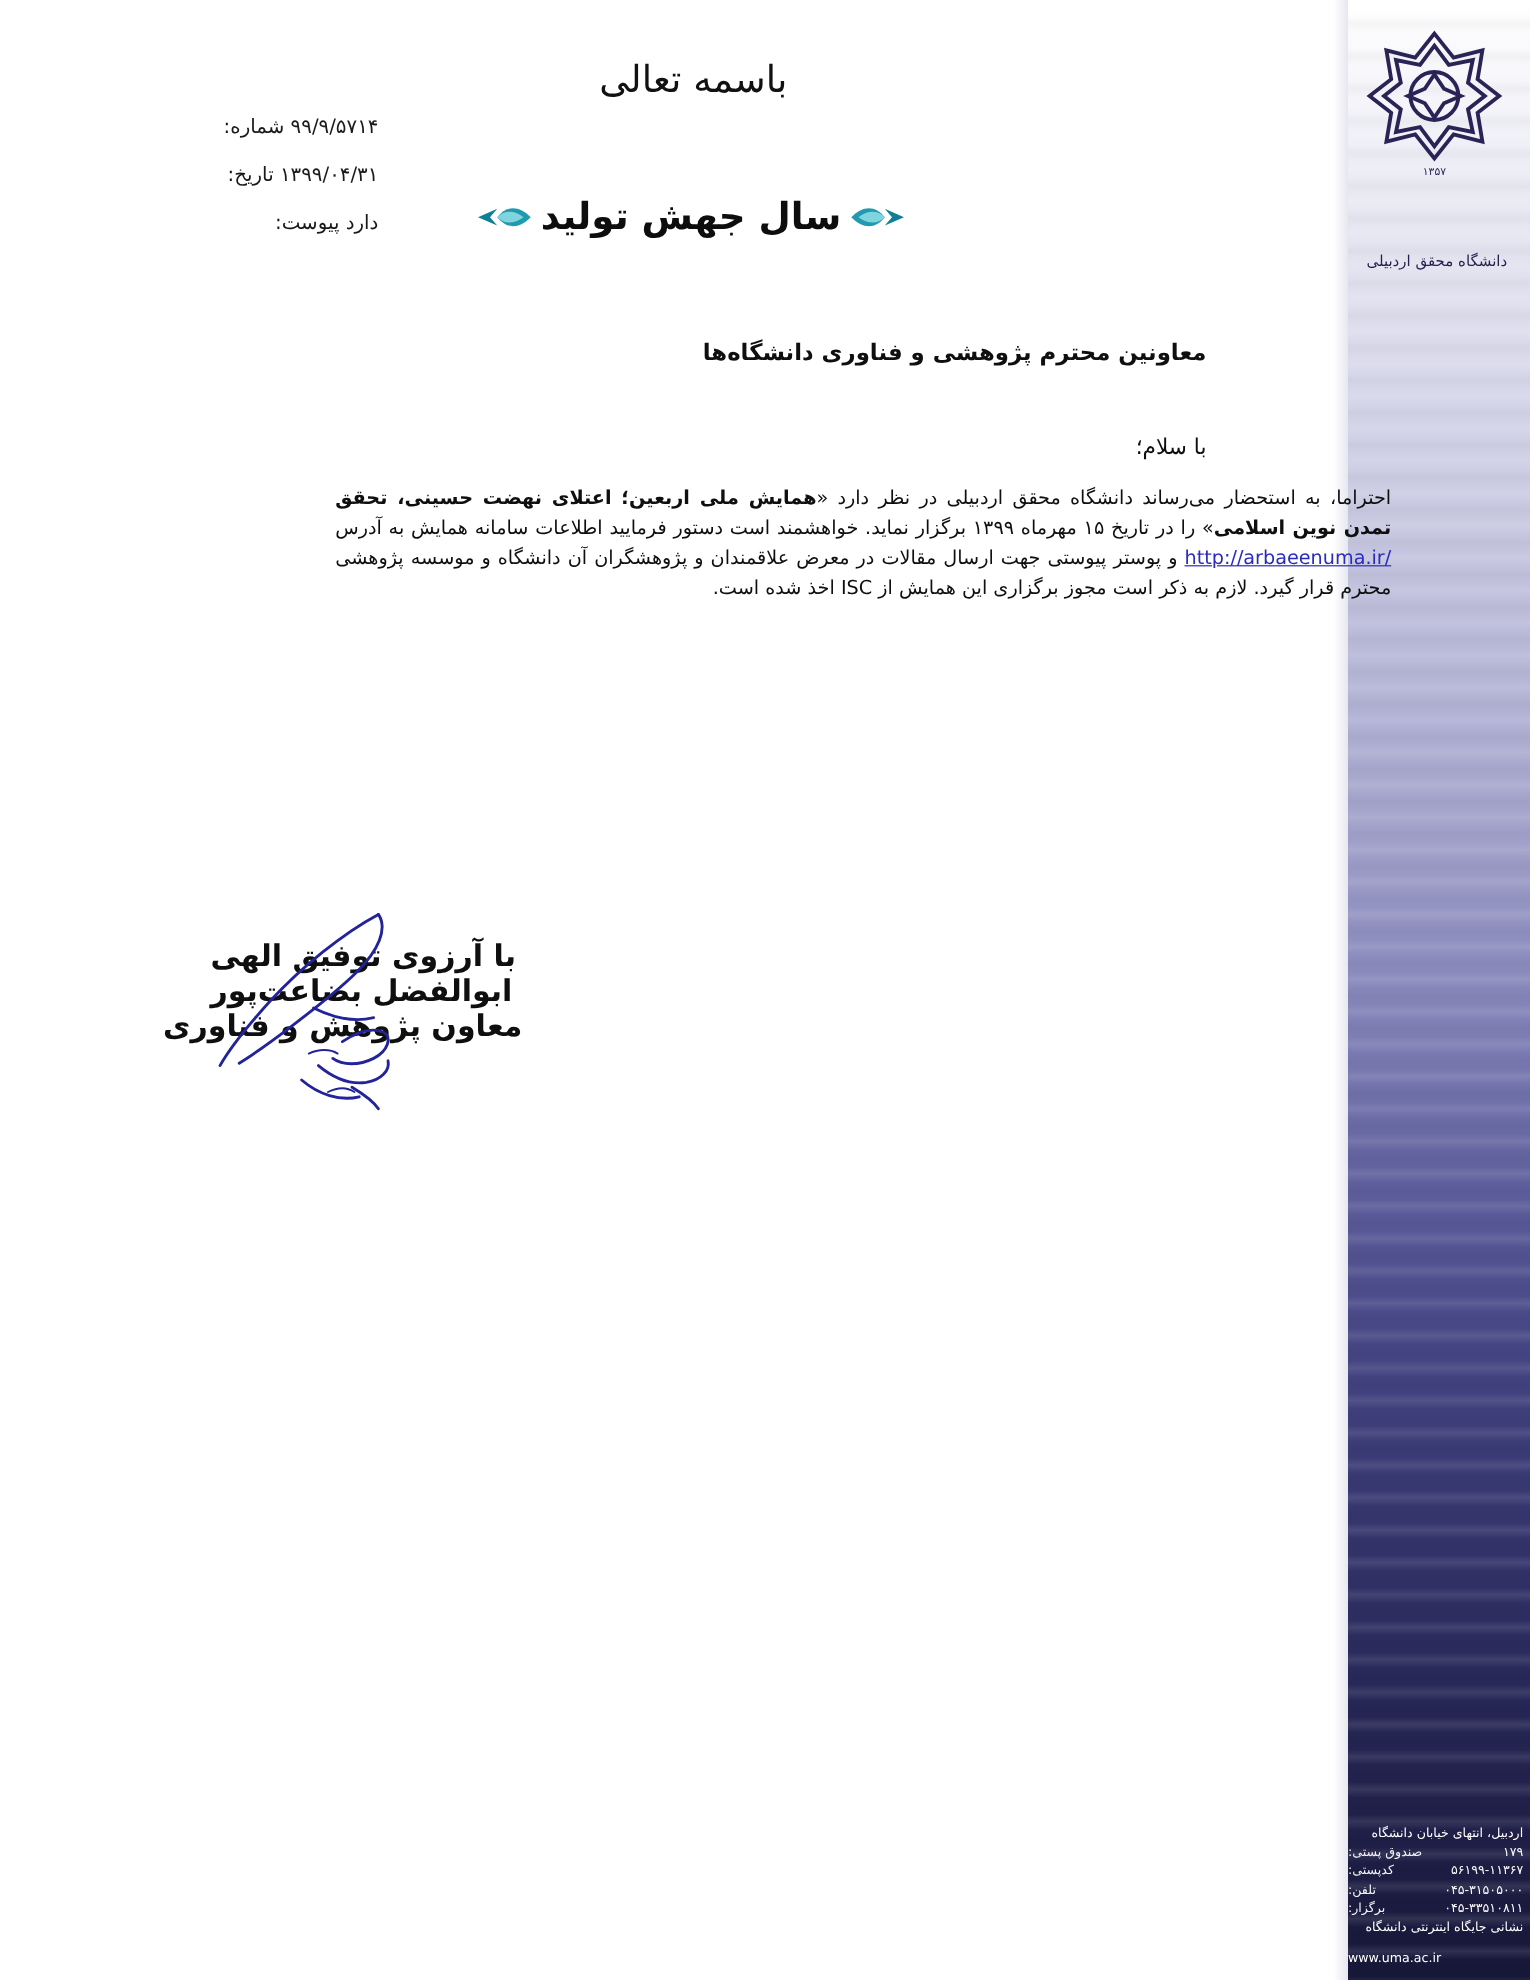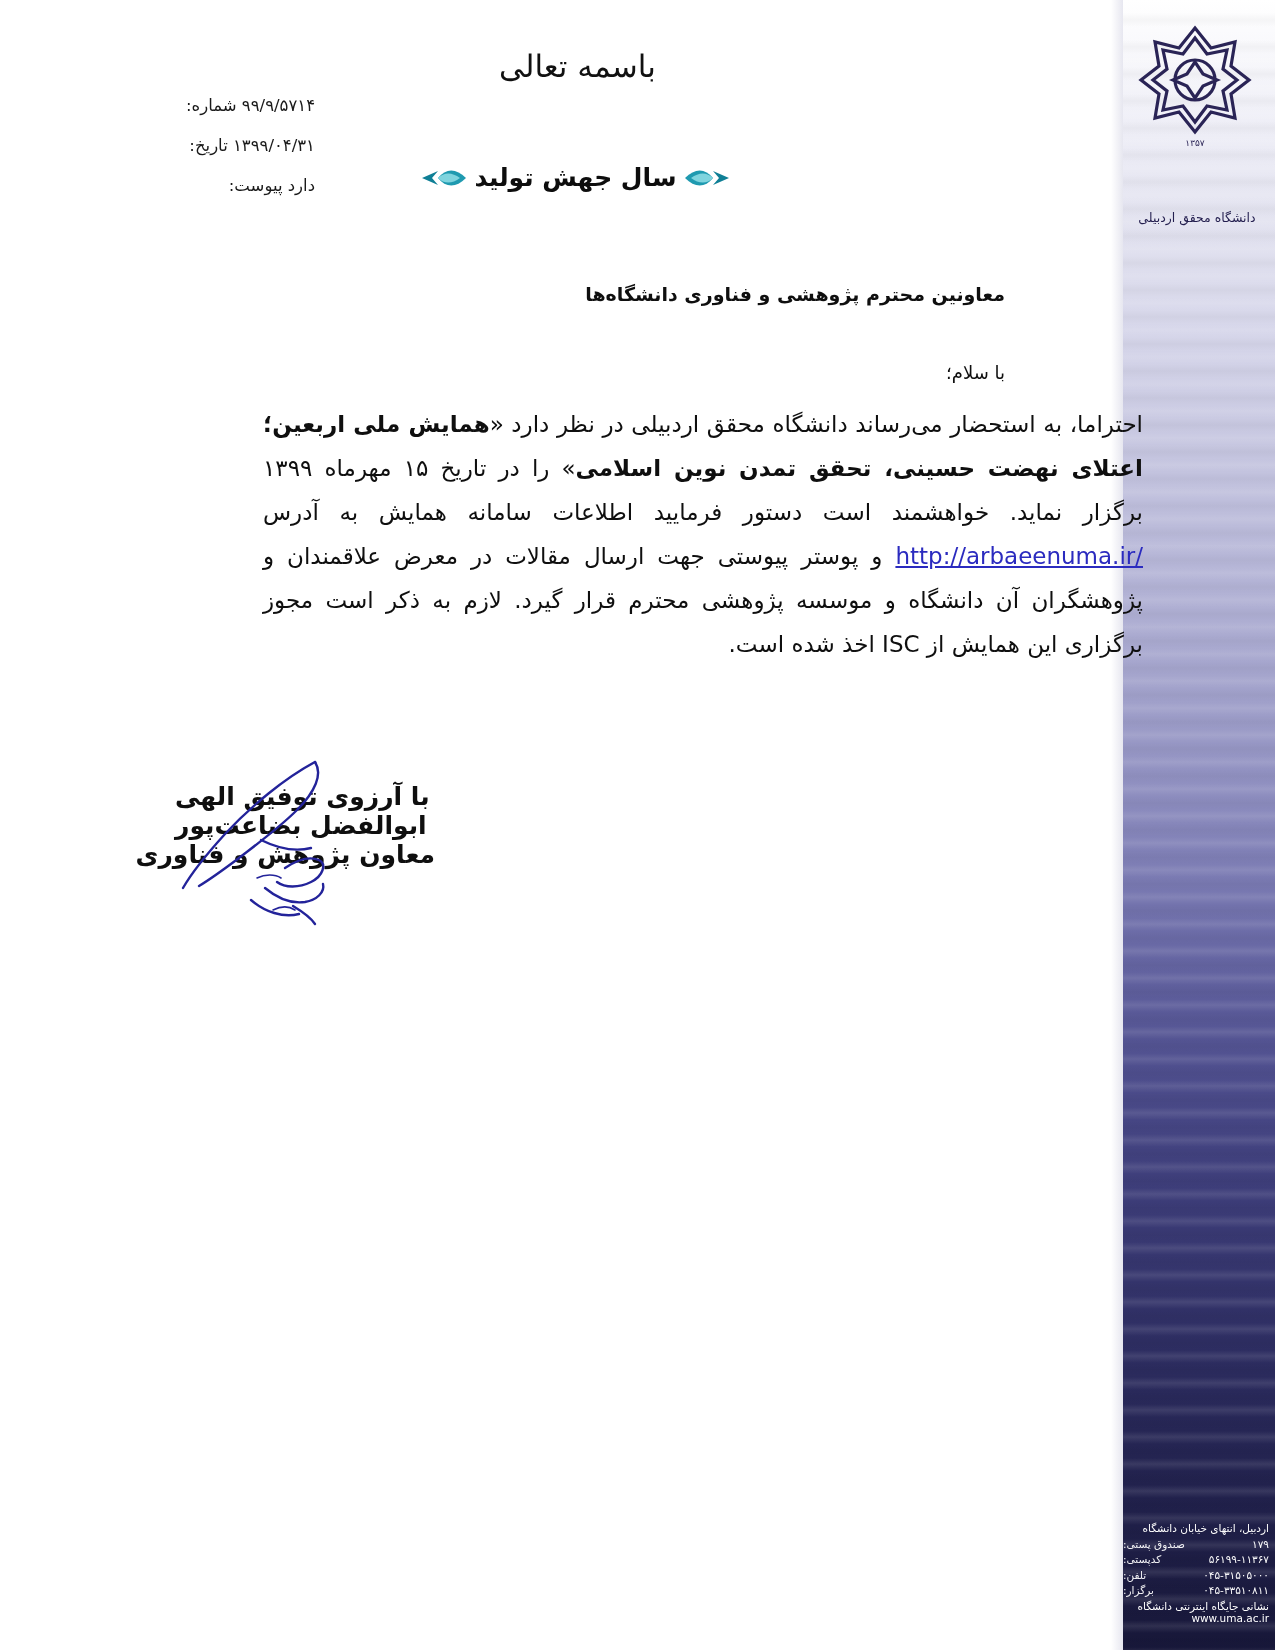--- a/index.html
+++ b/index.html
@@ -137,21 +137,21 @@
     top: 163px;
     right: 0; left: 0;
     text-align: center;
     transform: translateX(-62px);
     display: flex;
     align-items: center;
     justify-content: center;
     gap: 6px;
   }
   .slogan-text {
-    font-size: 25px;
+    font-size: 31px;
     font-weight: bold;
     color: #0d0d0d;
     letter-spacing: 0;
   }
   .orn {
     display: inline-block;
     width: 48px;
     height: 26px;
   }
 
@@ -171,26 +171,26 @@
     top: 362px;
     right: 270px;
     width: 740px;
     text-align: right;
     font-size: 18px;
     color: #0f0f0f;
   }
   .para {
     position: absolute;
     top: 402px;
-    right: 132px;
+    right: 116px;
     width: 880px;
     text-align: justify;
     text-align-last: right;
-    font-size: 23px;
-    line-height: 44px;
+    font-size: 16px;
+    line-height: 25px;
     color: #0f0f0f;
   }
   .para b { font-weight: bold; }
   .para .link {
     color: #2b2bbf;
     text-decoration: underline;
     direction: ltr;
     unicode-bidi: embed;
   }
   .para .ltr { direction: ltr; unicode-bidi: embed; }
@@ -233,24 +233,24 @@
     display: flex;
     justify-content: space-between;
     gap: 4px;
     white-space: nowrap;
   }
   .fc-row .k { opacity: 0.95; }
   .fc-row .v { opacity: 0.98; }
   .fc-single { display: block; white-space: nowrap; text-align: right; padding-left: 28px; }
   .fc-site {
     position: absolute;
-    bottom: 26px;
+    bottom: 12px;
     right: 6px;
     width: 146px;
-    text-align: right;
+    text-align: left;
     color: #ffffff;
     font-size: 10.5px;
     direction: ltr;
   }
 </style>
 </head>
 <body>
 
 <div class="side-band"></div>
 <div class="side-band-texture"></div>

